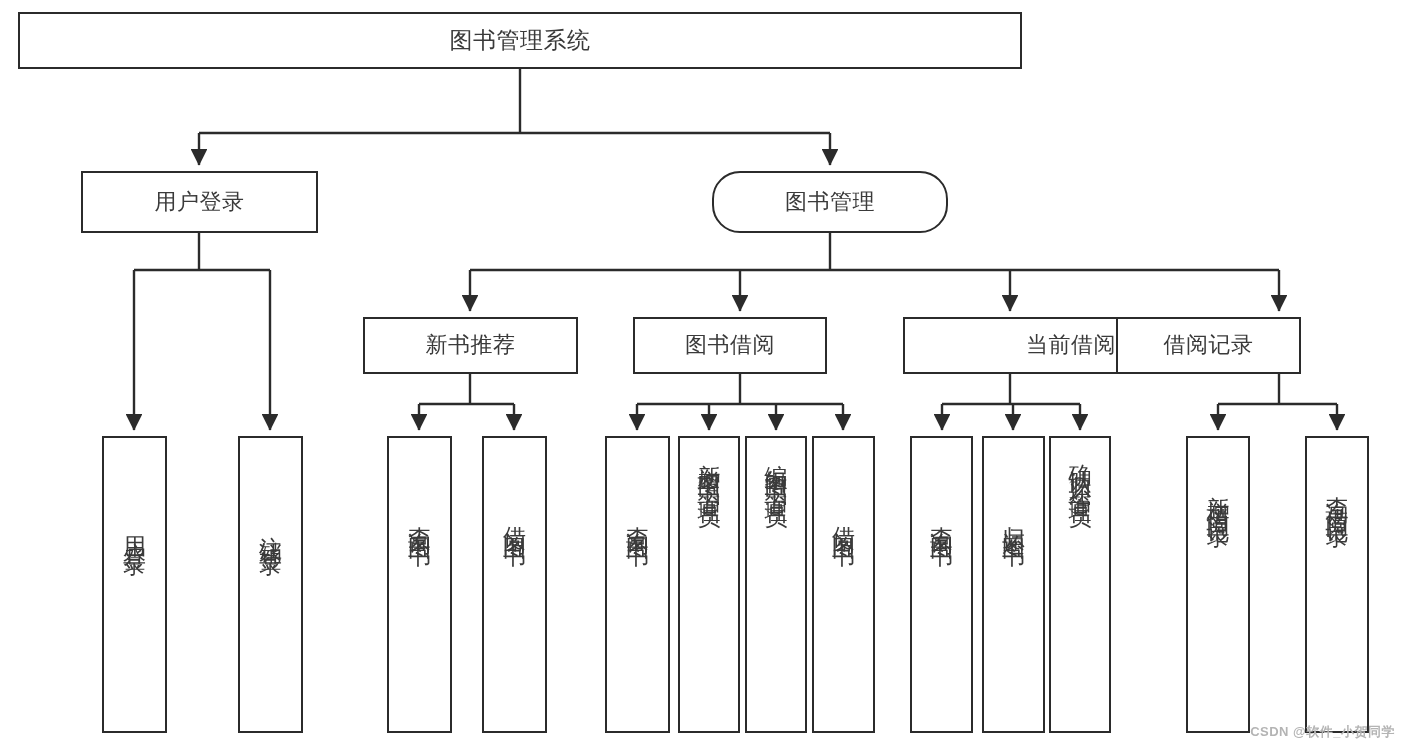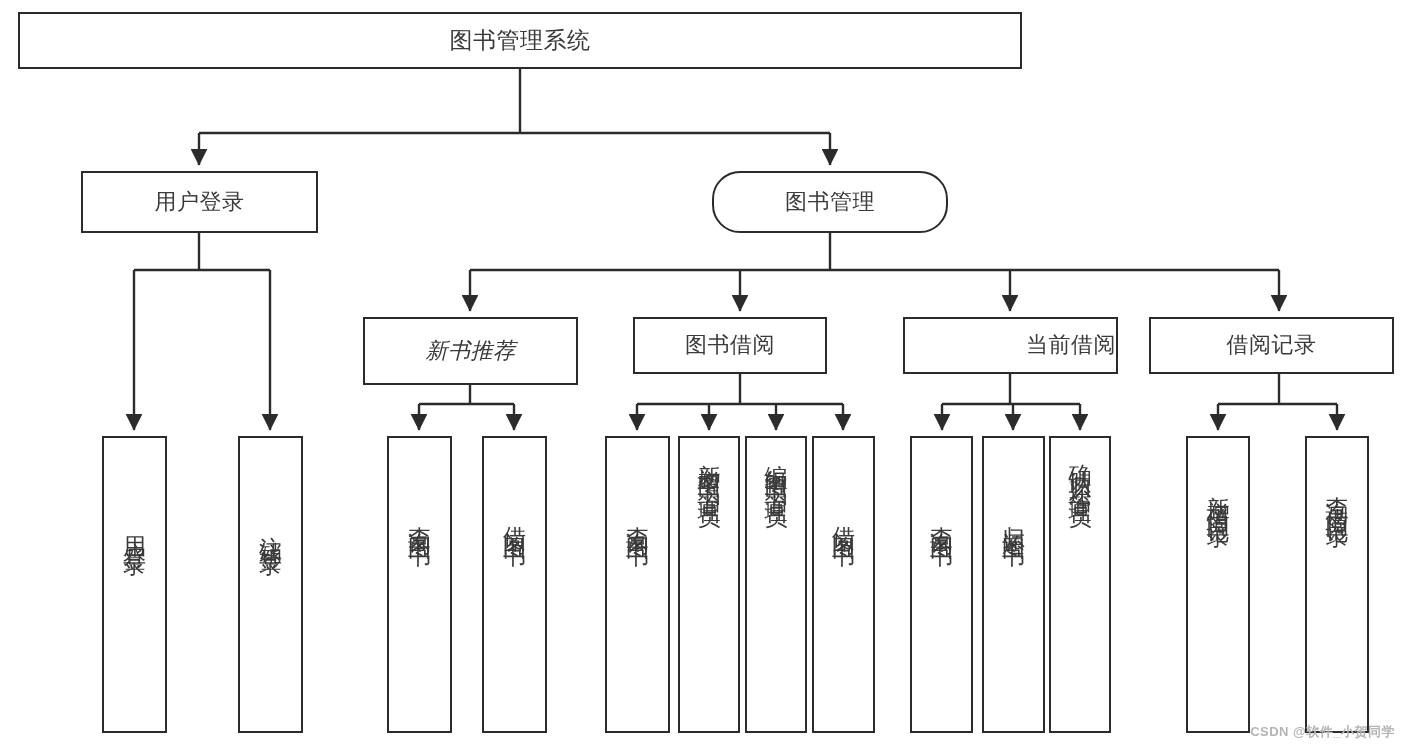--- a/index.html
+++ b/index.html
@@ -134,30 +134,30 @@
     <span class="label">图书管理系统</span>
   </div>
 
   <div class="node horizontal" style="left:81px; top:171px; width:237px; height:62px;">
     <span class="label">用户登录</span>
   </div>
   <div class="node horizontal" style="left:712px; top:171px; width:236px; height:62px;border-radius:28px;">
     <span class="label">图书管理</span>
   </div>
 
-  <div class="node horizontal" style="left:363px; top:317px; width:215px; height:68px;font-style:italic;">
+  <div class="node horizontal" style="left:363px; top:317px; width:215px; height:57px;">
     <span class="label">新书推荐</span>
   </div>
   <div class="node horizontal" style="left:633px; top:317px; width:194px; height:57px;">
     <span class="label">图书借阅</span>
   </div>
   <div class="node horizontal" style="left:903px; top:317px; width:215px; height:57px;justify-content:flex-end;">
     <span class="label">当前借阅</span>
   </div>
-  <div class="node horizontal" style="left:1149px; top:317px; width:245px; height:57px;">
+  <div class="node horizontal" style="left:1116px; top:317px; width:185px; height:57px;">
     <span class="label">借阅记录</span>
   </div>
 
   <div class="node vertical" style="left:102px; top:436px; width:65px; height:297px; padding-top:80px;">
     <span class="label">用户登录</span>
   </div>
   <div class="node vertical" style="left:238px; top:436px; width:65px; height:297px; padding-top:80px;">
     <span class="label">注销登录</span>
   </div>
 

